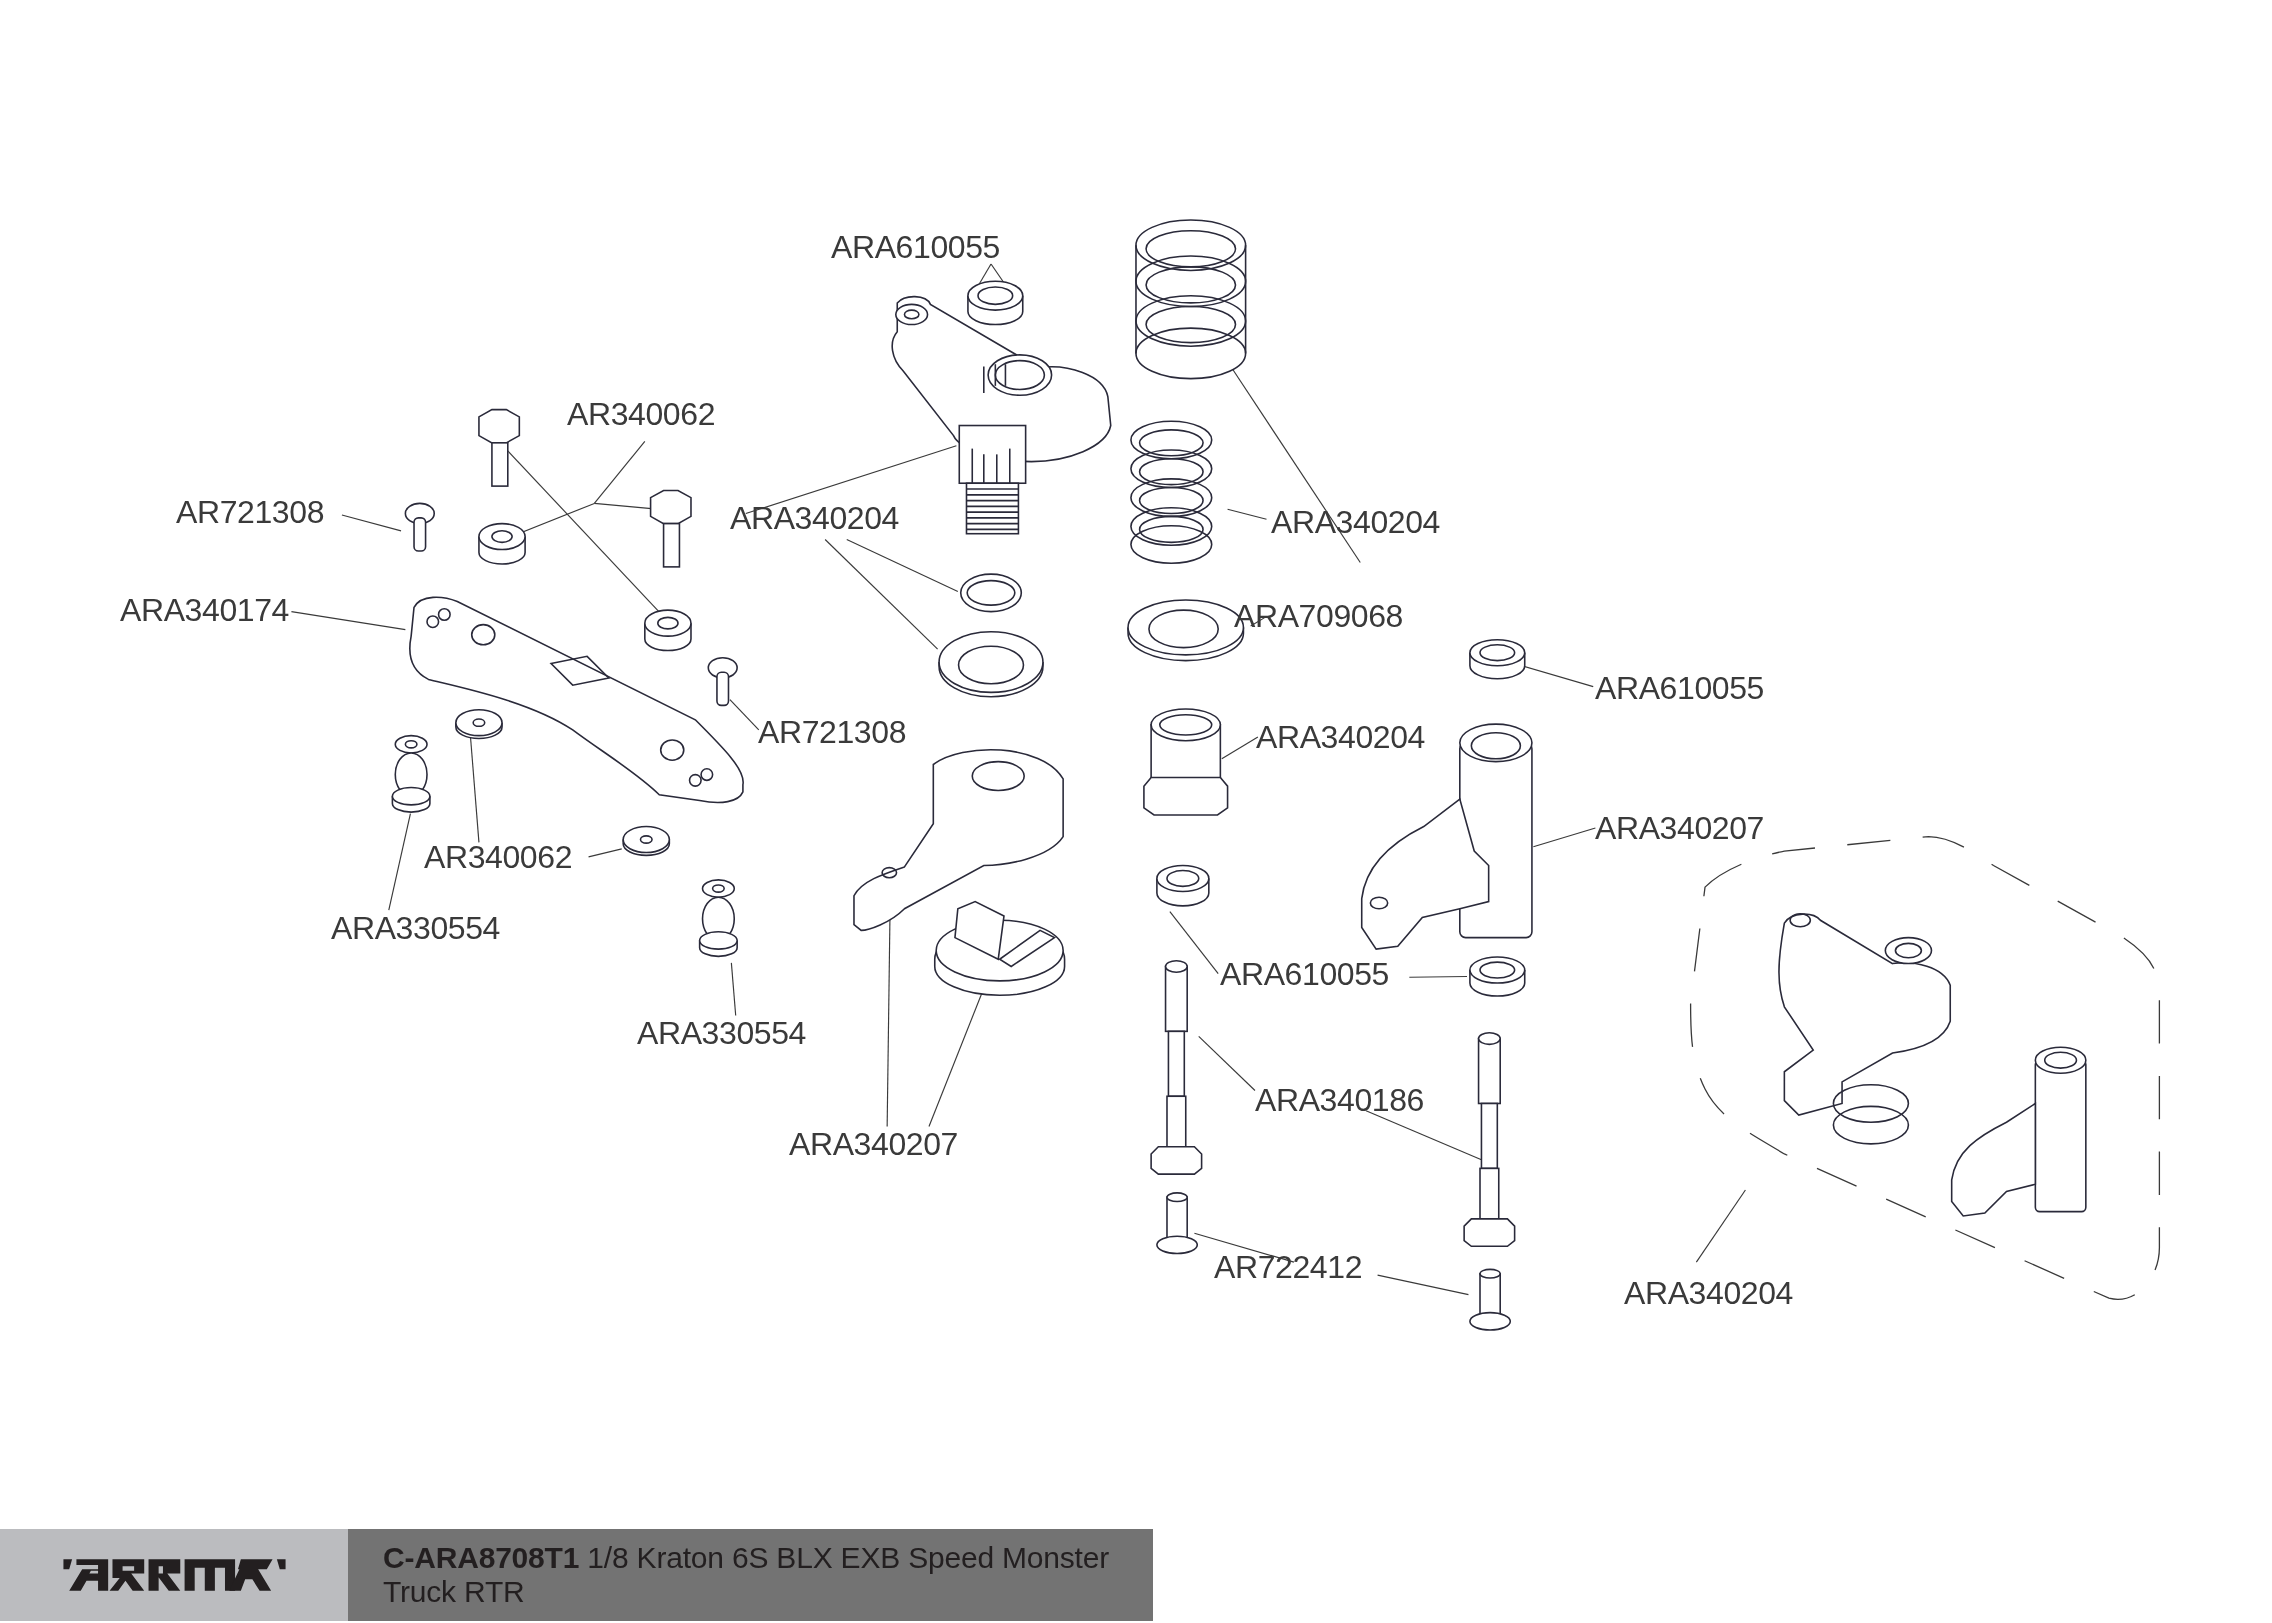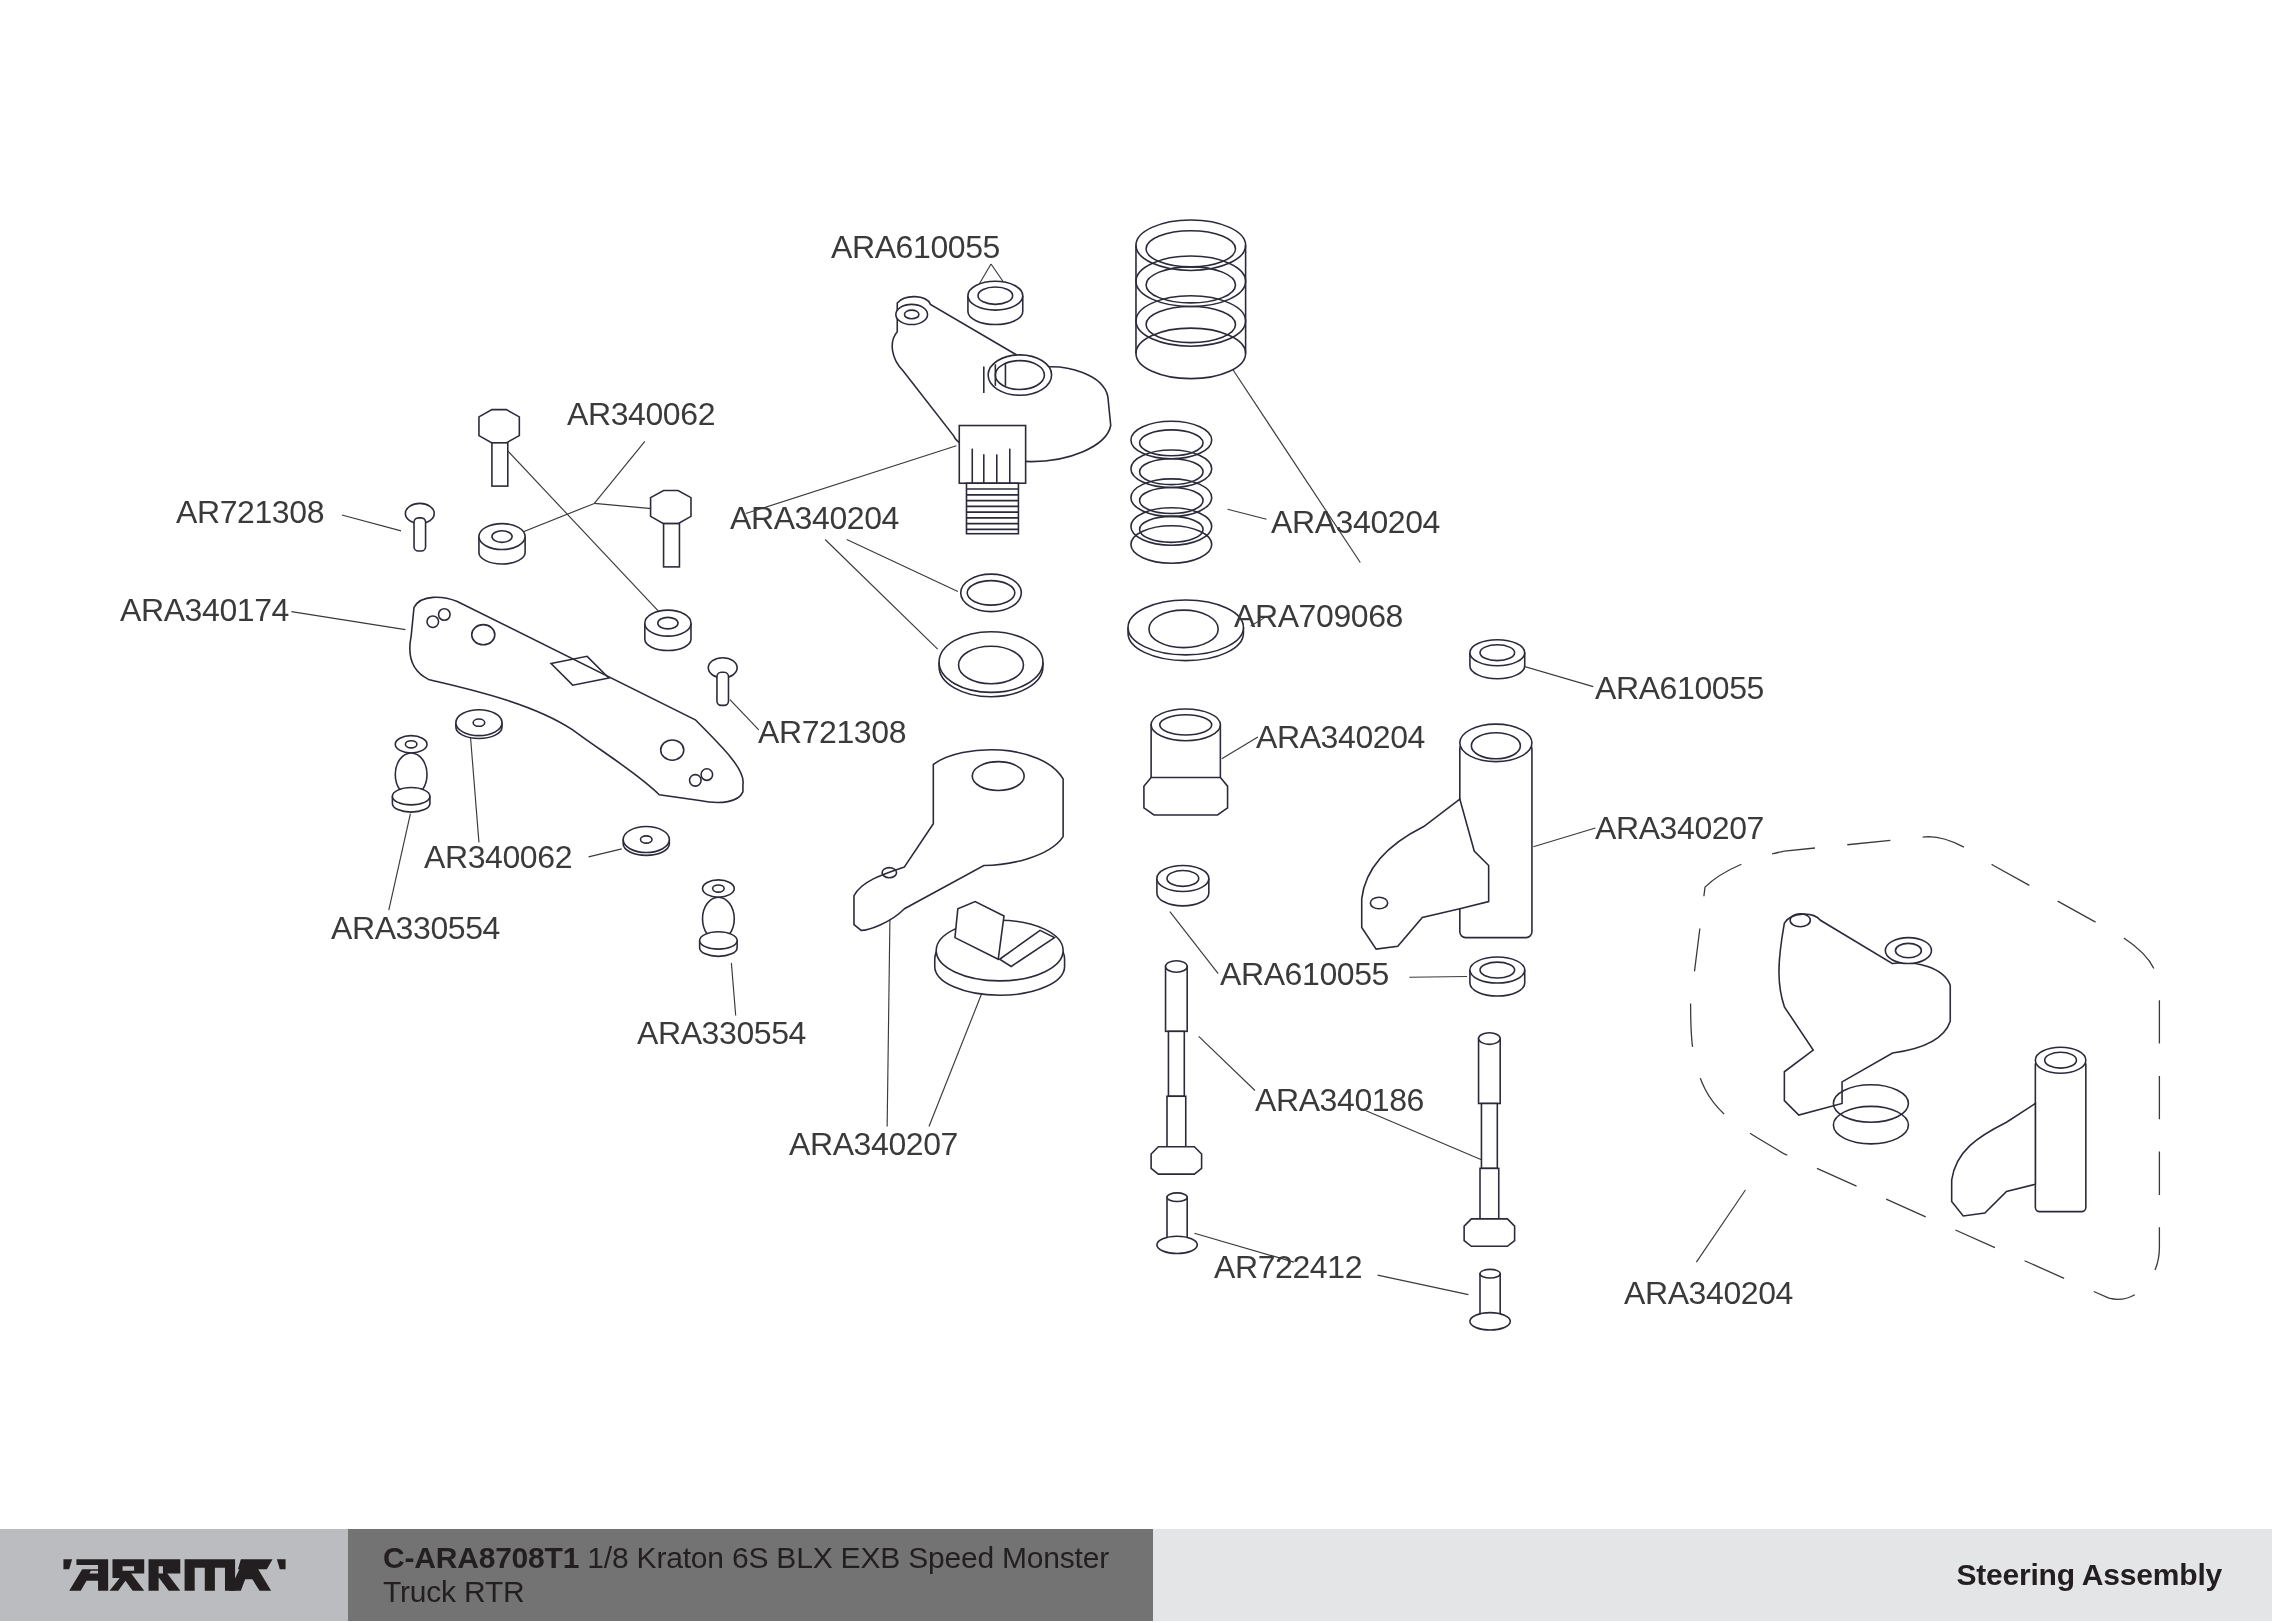--- a/index.html
+++ b/index.html
@@ -311,17 +311,14 @@
         <path d="M120,4 h44 v20 h-18 l18,24 h-16 l-18,-24 h10 v-10 h-6 v34 h-14z"></path>
         <path d="M170,4 h70 v44 h-14 v-32 h-14 v32 h-14 v-32 h-14 v32 h-14z"></path>
         <path d="M248,4 h44 l-8,14 h-12 l18,30 h-16 l-10,-16 h-10 l-6,16 h-16 l14,-30 h-2z"></path>
         <path d="M298,4 h12 v14 h-8z"></path>
       </g>
     </svg>
   </div>
   <div class="seg" id="seg-title">
     <span class="title-text"><b>C-ARA8708T1</b> <span>1/8 Kraton 6S BLX EXB Speed Monster Truck RTR</span></span>
   </div>
-  <div class="seg" id="seg-section">
-    <span class="section-text">Steering Assembly</span>
-  </div>
 </div>
 
 
 </body></html>

